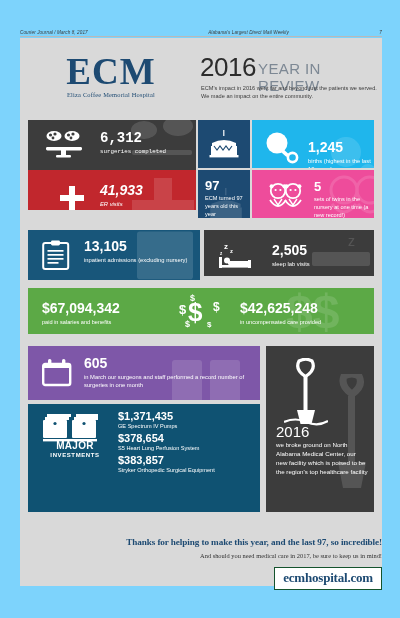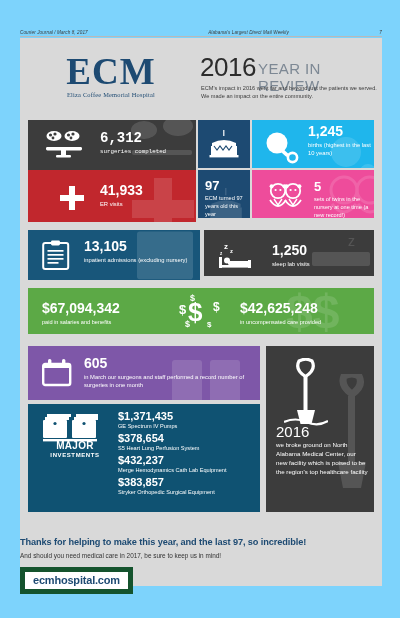--- a/index.html
+++ b/index.html
@@ -54,40 +54,40 @@
   
   .tile { position:absolute; overflow:hidden; }
   .tile .num { font-weight:700; color:#fff; line-height:1; }
   .tile .lbl { color:#fff; line-height:8px; }
   .ghost { position:absolute; opacity:.13; pointer-events:none; }
 
   
   .t-surgery { left:8px;  top:82px;  width:168px; height:59px; background:#3c3c3c;font-family:Liberation Mono, monospace; }
   .t-cake    { left:178px;top:82px;  width:52px;  height:48px; background:#1d4a72; }
   .t-births  { left:232px;top:82px;  width:122px; height:48px; background:#1fb6ec; }
-  .t-er      { left:8px;  top:132px; width:168px; height:52px; background:#c1272d; }
+  .t-er      { left:8px;  top:132px; width:168px; height:40px; background:#c1272d;font-style:italic; }
   .t-97      { left:178px;top:132px; width:52px;  height:48px; background:#1d4a72; }
   .t-twins   { left:232px;top:132px; width:122px; height:48px; background:#ee4c9b; }
   .t-inpat   { left:8px;  top:192px; width:172px; height:50px; background:#18567a; }
   .t-sleep   { left:184px;top:192px; width:170px; height:46px; background:#3c3c3c; }
   .t-money   { left:8px;  top:250px; width:346px; height:46px; background:#5ca946; }
   .t-surg605 { left:8px;  top:308px; width:232px; height:54px; background:#7e57a8; }
   .t-invest  { left:8px;  top:366px; width:232px; height:108px; background:#0f5272; }
   .t-2016    { left:246px;top:308px; width:108px; height:166px; background:#3c3c3c; }
 
   
   .t-surgery .txt { position:absolute; left:72px; top:11px; }
   .t-surgery .num { font-size:14px; }
   .t-surgery .lbl { font-size:5.8px; margin-top:3px; }
 
   
   .t-cake .ico { position:absolute; left:11px; top:10px; }
 
   
-  .t-births .txt { position:absolute; left:56px; top:4px; }
+  .t-births .txt { position:absolute; left:56px; top:20px; }
   .t-births .num { font-size:14px; }
   .t-births .lbl { font-size:5.8px; margin-top:3px; }
   .t-births .ico { position:absolute; left:12px; top:12px; }
 
   
   .t-er .txt { position:absolute; left:72px; top:13px; }
   .t-er .num { font-size:14px; }
   .t-er .lbl { font-size:5.8px; margin-top:3px; }
   .t-er .plus { position:absolute; left:32px; top:16px; }
 
@@ -141,27 +141,27 @@
   .t-invest .list { position:absolute; left:90px; top:6px; }
   .t-invest .amt { font-size:11px; font-weight:700; color:#fff; line-height:12px; }
   .t-invest .desc { font-size:5.6px; color:#fff; line-height:8px; margin-bottom:2px; }
 
   
   .t-2016 .ico { position:absolute; left:18px; top:12px; }
   .t-2016 .num { position:absolute; left:10px; top:78px; font-size:15px; font-weight:400; }
   .t-2016 .lbl { position:absolute; left:10px; top:94px; width:92px; font-size:6.2px; line-height:9px; }
 
   
-  .foot { position:absolute; left:0; top:486px; width:362px; height:62px; text-align:left; }
+  .foot { position:absolute; left:0; top:486px; width:362px; height:62px; text-align:right;font-family:Liberation Serif, serif; }
   .foot .f1 { margin-top:13px; font-size:9.2px; font-weight:700; color:#1d4a72; letter-spacing:-.1px; }
   .foot .f2 { margin-top:5px; font-size:6.4px; color:#333; }
   .foot .url {
     display:inline-block; margin-top:8px; padding:2px 8px 3px;
-    border:5px solid #14532d; background:#ffffff;
-    font-size:11px; font-weight:700; color:#1d4a72; letter-spacing:-.2px;
+    border:1px solid #14532d; background:#ffffff;
+    font-size:13px; font-weight:700; color:#1d4a72; letter-spacing:-.2px;
   }
 </style>
 </head>
 <body>
 
 <div class="page">
 
   <div class="masthead">
     <span>Courier Journal / March 8, 2017</span>
     <span class="center">Alabama's Largest Direct Mail Weekly</span>
@@ -314,21 +314,21 @@
         <text x="10" y="9" font-size="8" font-weight="700" fill="#fff" font-family="Liberation Sans, sans-serif">z</text>
         <text x="16" y="13" font-size="6" font-weight="700" fill="#fff" font-family="Liberation Sans, sans-serif">z</text>
         <text x="6" y="15" font-size="4.5" font-weight="700" fill="#fff" font-family="Liberation Sans, sans-serif">z</text>
         <circle cx="13" cy="20.5" r="3" fill="#fff"></circle>
         <rect x="14" y="21" width="22" height="4" rx="1.6" fill="#fff"></rect>
         <rect x="5" y="17" width="3" height="11" fill="#fff"></rect>
         <rect x="34" y="20" width="3" height="8" fill="#fff"></rect>
         <rect x="5" y="25" width="32" height="2.6" fill="#fff"></rect>
       </svg>
       <div class="txt">
-        <div class="num">1,250</div>
+        <div class="num">2,505</div>
         <div class="lbl">sleep lab visits</div>
       </div>
     </div>
 
     <div class="tile t-money">
       <svg class="ghost" style="left:258px;top:-4px;" width="94" height="56" viewBox="0 0 94 56">
         <text x="0" y="44" font-size="48" font-weight="700" fill="#fff" font-family="Liberation Sans, sans-serif">$$</text>
       </svg>
       <div class="left">
         <div class="num">$67,094,342</div>
@@ -384,24 +384,20 @@
       <div class="list">
         <div>
           <div class="amt">$1,371,435</div>
           <div class="desc">GE Spectrum IV Pumps</div>
         </div>
         <div>
           <div class="amt">$378,654</div>
           <div class="desc">S5 Heart Lung Perfusion System</div>
         </div>
         <div>
-          <div class="amt">$432,237</div>
-          <div class="desc">Merge Hemodynamics Cath Lab Equipment</div>
-        </div>
-        <div>
           <div class="amt">$383,857</div>
           <div class="desc">Stryker Orthopedic Surgical Equipment</div>
         </div>
       </div>
     </div>
 
     <div class="tile t-2016">
       <svg class="ghost" style="left:62px;top:28px;" width="50" height="130" viewBox="0 0 50 130">
         <rect x="20" y="22" width="7" height="66" fill="#fff"></rect>
         <path d="M10 88 h28 l-5 26 h-18 z" fill="#fff"></path>

